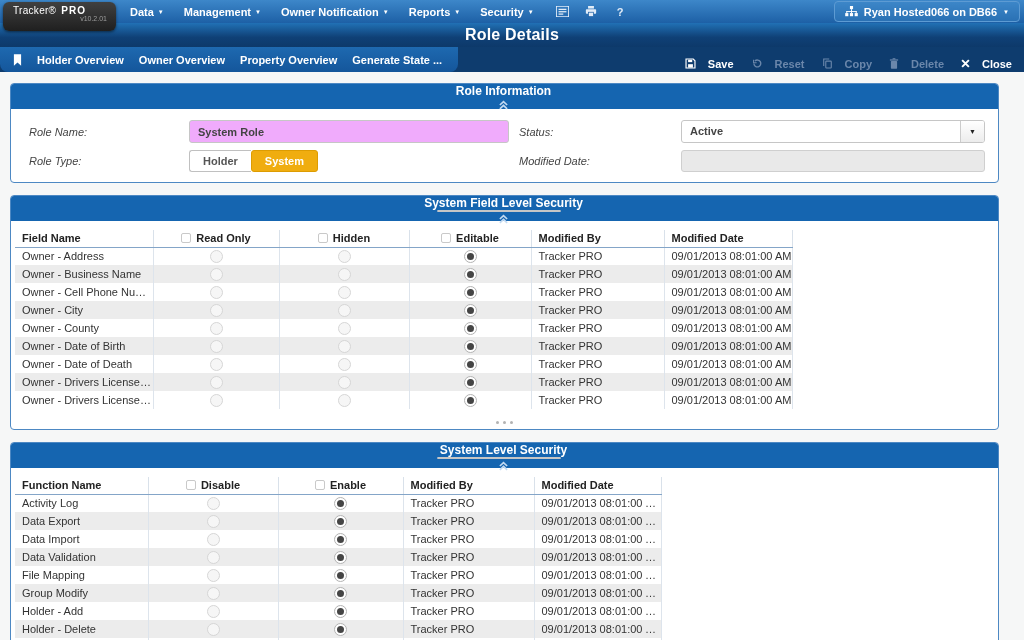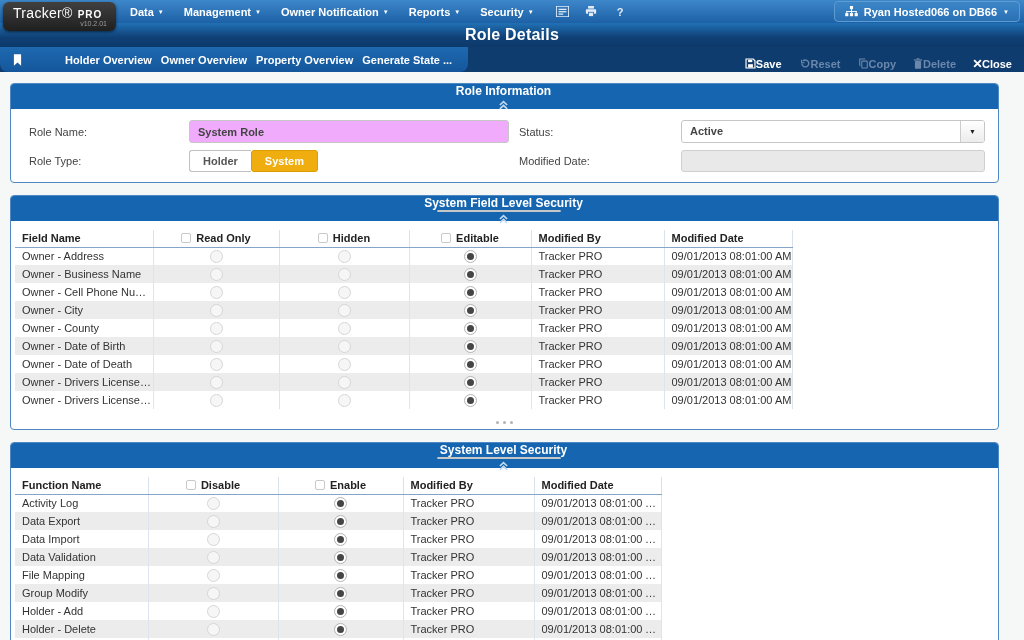--- a/index.html
+++ b/index.html
@@ -7,21 +7,21 @@
     font-family:"Liberation Sans","DejaVu Sans",sans-serif;}
   button{font-family:inherit;cursor:pointer;}
 
   
   .topnav{position:relative;height:23px;background:linear-gradient(180deg,#3d87c9 0%,#1d60a6 100%);
     display:flex;align-items:center;z-index:10;}
   .logo{position:absolute;top:2px;left:3px;width:113px;height:29px;border-radius:6px;
     background:linear-gradient(180deg,#404040,#1f1f1f);box-shadow:0 1px 3px rgba(0,0,0,.55);
     color:#fff;padding:3px 9px 0 10px;z-index:12;}
   .logo-line{display:flex;align-items:baseline;gap:5px;white-space:nowrap;}
-  .logo-main{font-size:14px;letter-spacing:.3px;}
+  .logo-main{font-size:10px;letter-spacing:.3px;}
   .logo-pro{font-size:10px;font-weight:bold;letter-spacing:1px;}
   .logo-ver{display:block;text-align:right;font-size:7px;color:#9d9d9d;margin-top:-1px;}
   .menus{display:flex;margin-left:120px;}
   .menu-item{display:flex;align-items:center;gap:4px;height:23px;padding:0 10px;border:none;
     background:none;color:#fff;font-size:11px;font-weight:bold;}
   .mcaret{font-size:6px;line-height:1;padding-top:1px;}
   .nav-iconbtns{display:flex;margin-left:4px;}
   .icon-btn{width:29px;height:23px;border:none;background:none;color:#e2ecf7;
     display:flex;align-items:center;justify-content:center;font-size:11px;font-weight:bold;}
   .user-btn{position:absolute;right:4px;top:1px;height:21px;display:flex;align-items:center;gap:6px;
@@ -33,38 +33,38 @@
   .titleband{height:24px;background:linear-gradient(180deg,#2171b5 0%,#0f4076 60%,#0d396a 100%);
     display:flex;align-items:center;justify-content:center;}
   .titleband h1{color:#fff;font-size:16px;font-weight:bold;letter-spacing:.2px;}
 
   
   .toolbar{height:25px;background:#0e3c6e;display:flex;align-items:center;justify-content:space-between;}
   .bookmarks{height:25px;display:flex;align-items:center;gap:15px;padding:0 16px 0 13px;
     background:linear-gradient(180deg,#1e69b0,#14569b);border-radius:0 0 8px 8px;color:#fff;}
   .bm-item{color:#fff;font-size:11px;font-weight:bold;background:none;border:none;white-space:nowrap;}
   .actions{display:flex;align-items:center;gap:17px;padding-right:12px;}
-  .action{display:flex;align-items:center;gap:0;background:none;border:none;color:#fff;
+  .action{display:flex;align-items:center;gap:12px;background:none;border:none;color:#fff;
     font-size:11px;font-weight:bold;margin-top:8px;}
   .action.disabled{color:#6b87ab;}
   .aicon{display:flex;align-items:center;}
 
   
   main{padding:11px 0 0 10px;}
   .panel{width:989px;background:#fff;border:1px solid #4d88c3;border-radius:4px;overflow:hidden;}
   .panel + .panel{margin-top:12px;}
   .panel-header{height:25px;background:#1565b0;display:flex;align-items:center;
     padding:0 14px 0 12px;color:#fff;flex-direction:column;}
   .panel-title{font-size:12px;font-weight:bold;flex:1;}
   .collapse-btn{background:none;border:none;color:#c3daf1;display:flex;align-items:center;padding:2px;}
 
   
   .ri-body{padding:11px 13px 10px 13px;display:grid;grid-template-columns:160px 320px 162px 1fr;
     column-gap:5px;row-gap:7px;align-items:center;font-size:11px;color:#444;}
-  .f-label{padding-left:5px;}
+  .f-label{padding-left:5px;font-style:italic;}
   .txt-input{width:100%;height:23px;border:1px solid #c6c6c6;border-radius:3px;padding:0 8px;
     font-size:11px;font-weight:bold;color:#444;font-family:inherit;background:#f0abfc;}
   .disabled-input{width:100%;height:22px;border:1px solid #cfcfcf;border-radius:3px;background:#e9e9e9;}
   .segmented{display:inline-flex;}
   .seg{height:22px;padding:0 13px;font-size:11px;font-weight:bold;border:1px solid #c0c0c0;
     background:#fff;color:#555;}
   .seg:first-child{border-radius:3px 0 0 3px;border-right:none;}
   .seg.active{background:#f0ad0f;border-color:#dd9c02;color:#fff;border-radius:3px;}
   .select{display:flex;height:23px;border:1px solid #c6c6c6;border-radius:3px;background:#fff;
     overflow:hidden;width:100%;}
@@ -180,21 +180,21 @@
   <h1>Role Details</h1>
 </div>
 
 <div class="toolbar">
   <div class="bookmarks">
     <span class="aicon" id="bookmark-slot">
         <svg width="9" height="12" viewBox="0 0 10 13" fill="currentColor">
           <path d="M1 0h8v13L5 9.3 1 13z"></path>
         </svg>
       </span>
-    <span id="bookmark-items" style="display:flex;gap:9px;margin-left:28px;">
+    <span id="bookmark-items" style="display:flex;gap:15px;">
         <button class="bm-item">Holder Overview</button>
         <button class="bm-item">Owner Overview</button>
         <button class="bm-item">Property Overview</button>
         <button class="bm-item">Generate State ...</button>
       </span>
   </div>
   <div class="actions" id="actions-slot">
       <button class="action">
         <span class="aicon">
           <svg width="11" height="11" viewBox="0 0 16 16">

